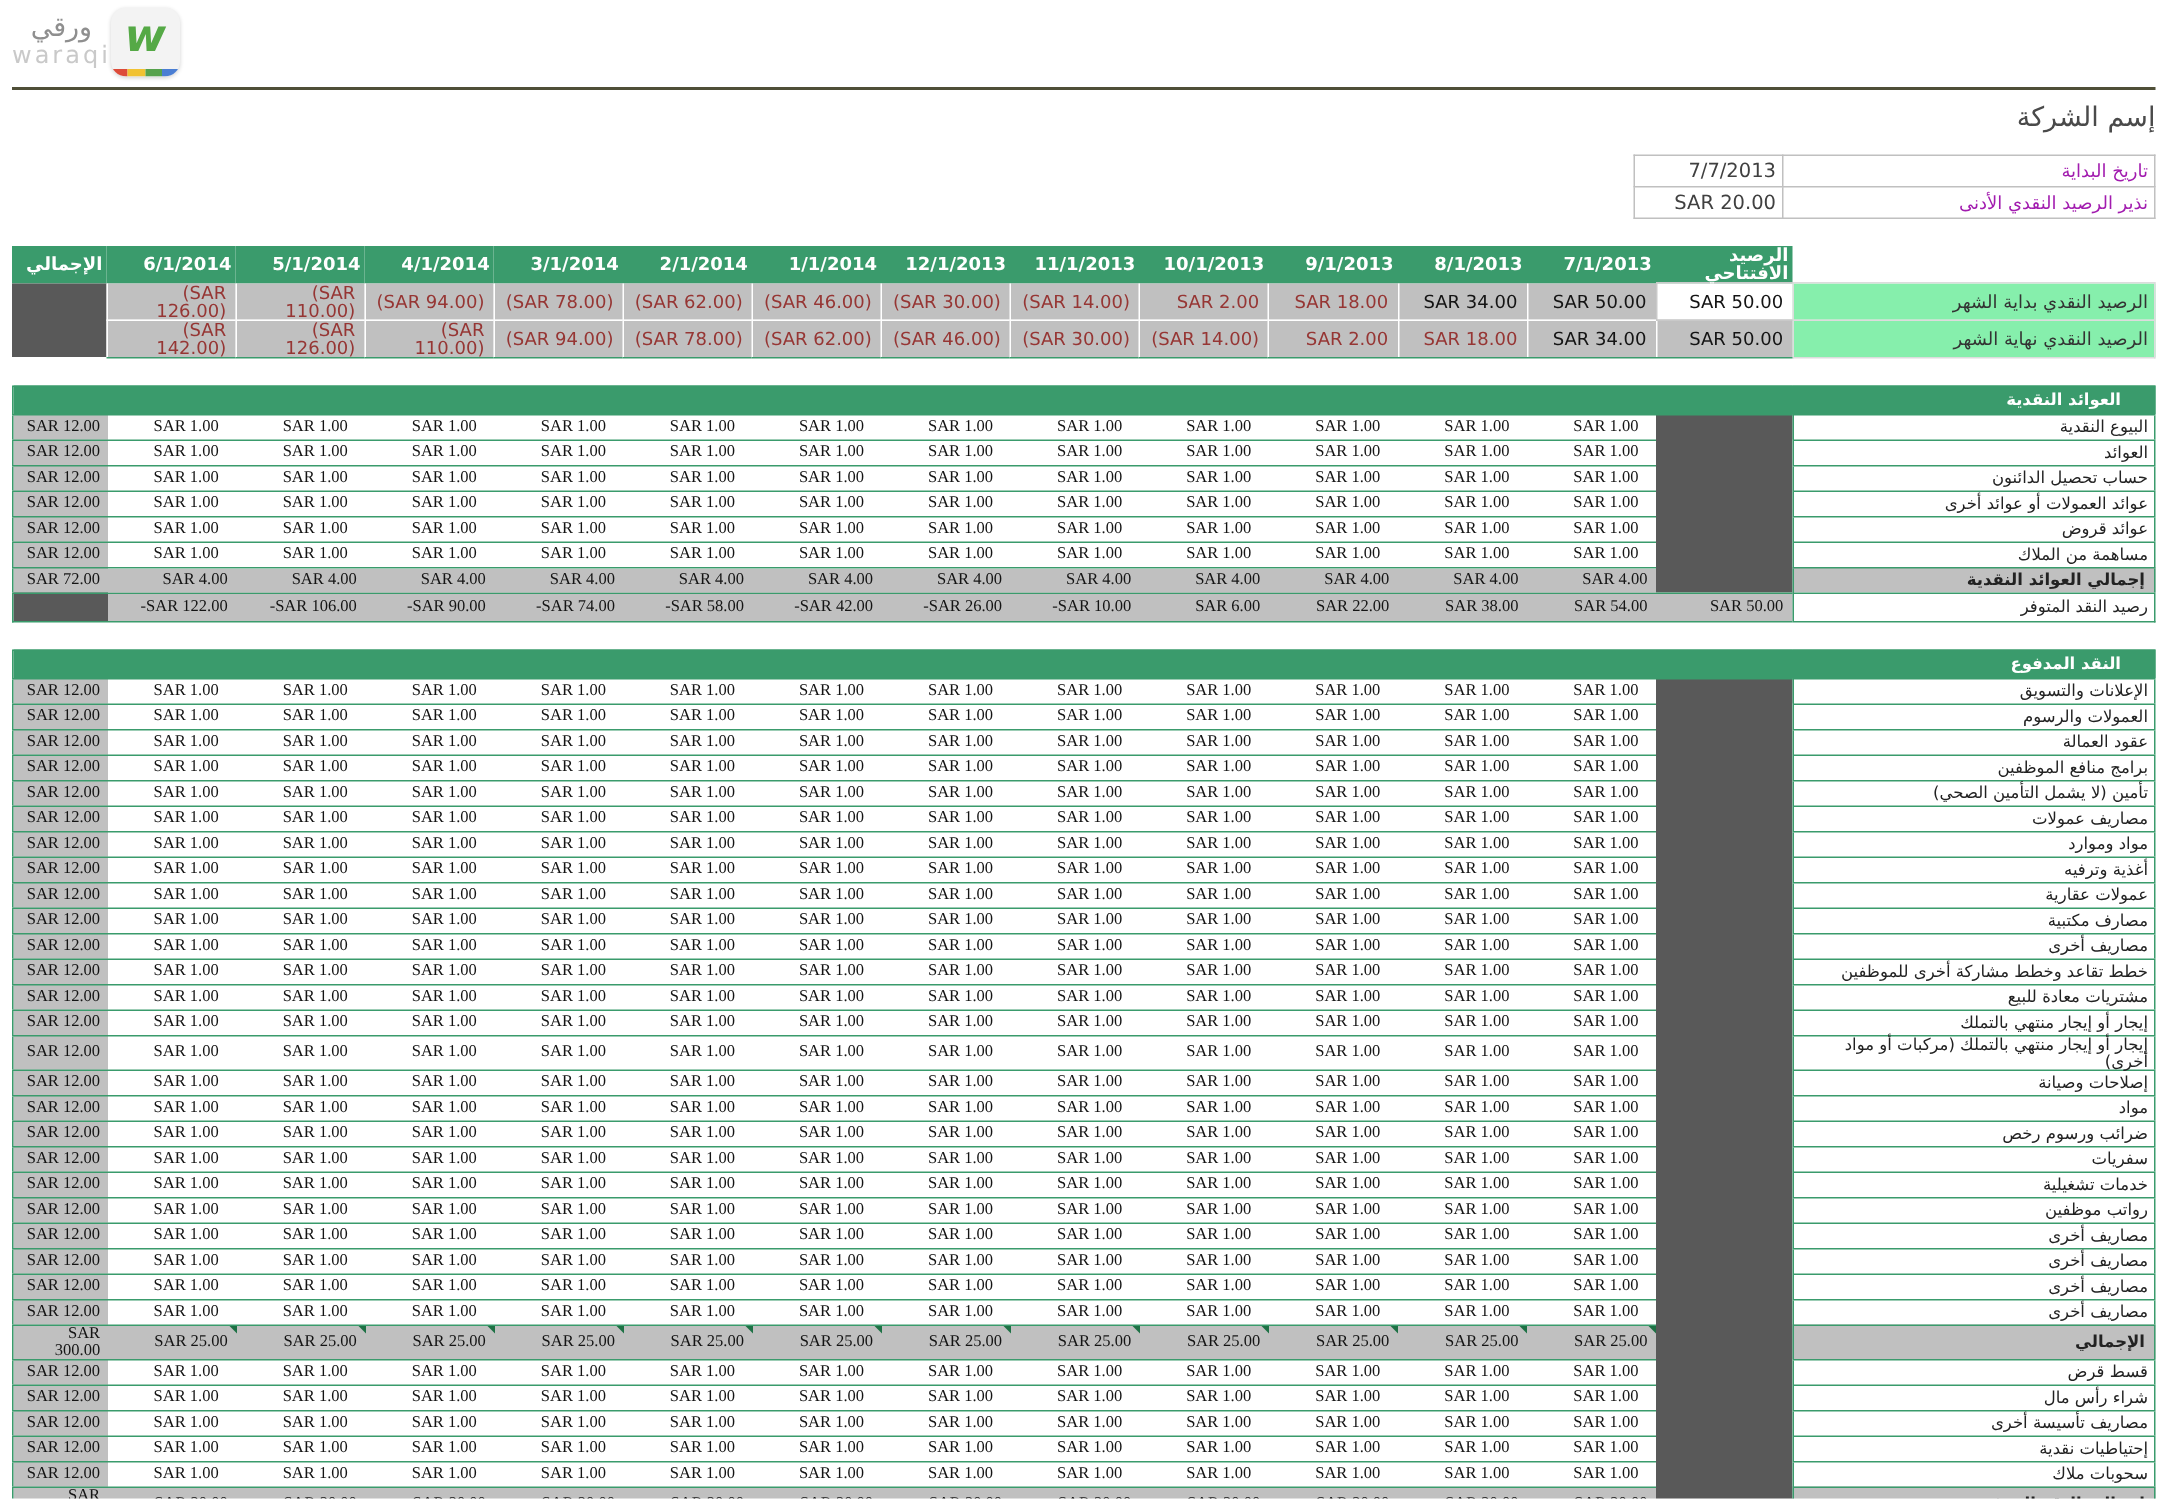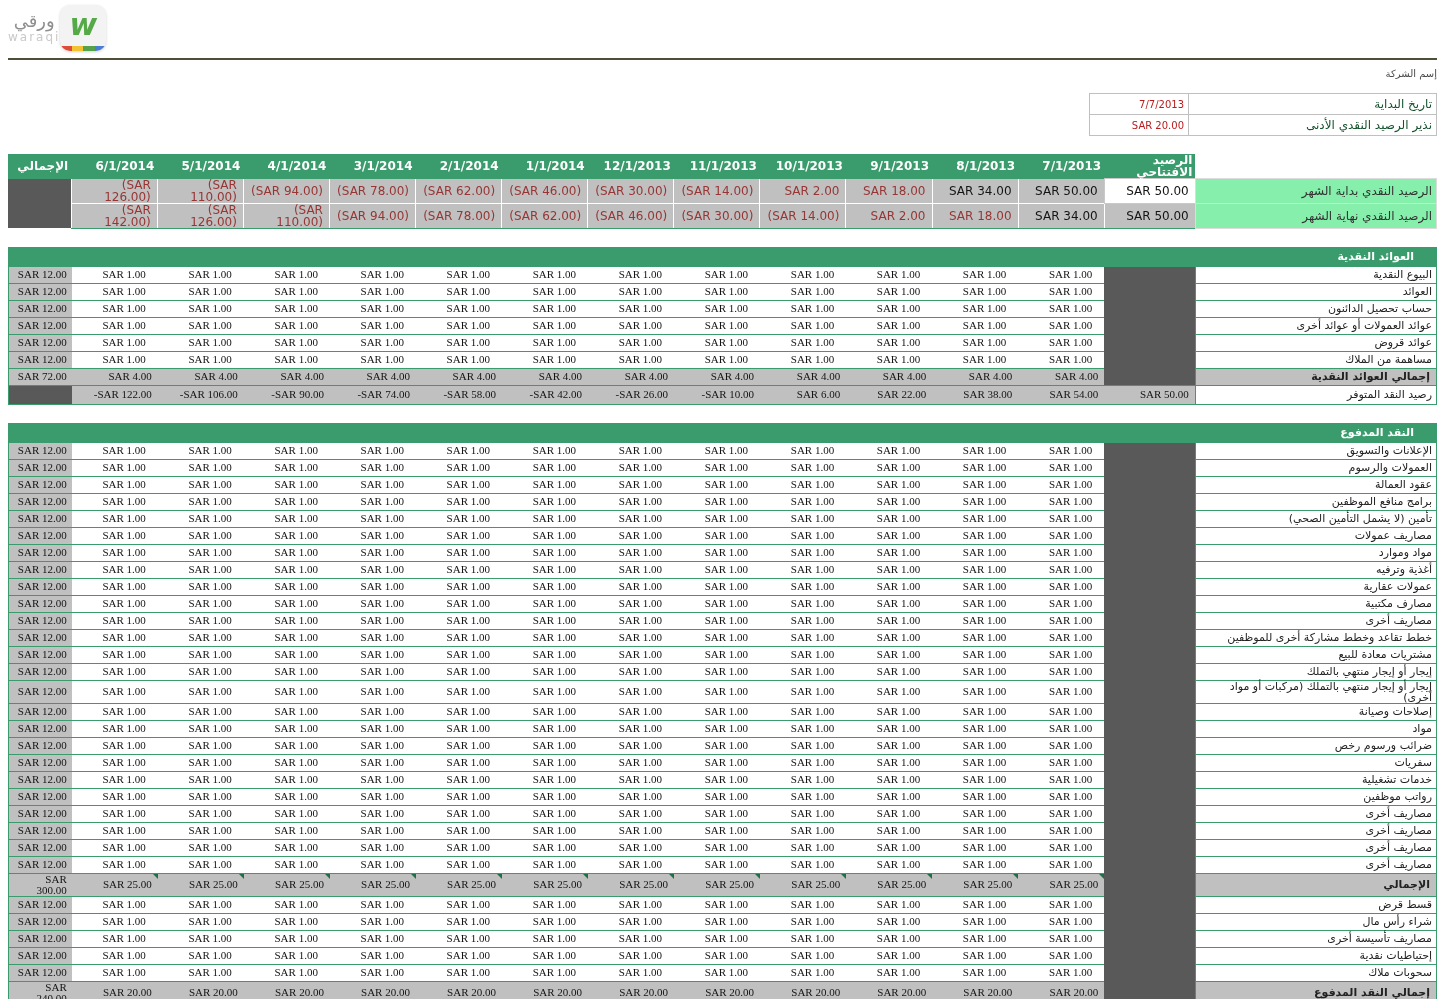--- a/index.html
+++ b/index.html
@@ -8,37 +8,37 @@
   }
   html,body{margin:0;padding:0;background:#fff;width:1445px;height:999px;overflow:hidden;
     font-family:"DejaVu Sans",sans-serif;}
   .content{padding:0 8px;}
 
   
   .topbar{display:flex;justify-content:space-between;align-items:flex-start;padding-top:5px;height:50px;}
   .logo{display:flex;align-items:center;gap:0;}
   .logo-text{text-align:center;line-height:1.05;}
   .logo-ar{color:#8f8f8f;font-size:18px;}
-  .logo-en{color:#c9c9c9;font-size:12px;letter-spacing:2px;}
+  .logo-en{color:#c9c9c9;font-size:16px;letter-spacing:2px;}
   .logo-icon{width:46px;height:46px;border-radius:10px;background:#f3f3f3;position:relative;
     overflow:hidden;box-shadow:0 1px 3px rgba(0,0,0,.18);}
   .logo-w{position:absolute;top:0;left:0;right:0;text-align:center;color:#55a946;font-size:30px;
     font-style:italic;font-weight:bold;line-height:40px;}
   .logo-stripe{position:absolute;bottom:0;left:0;right:0;height:5px;display:flex;}
   .logo-stripe span{flex:1;}
   .title{margin:0;font-size:27px;font-weight:bold;color:#3a3a3a;direction:rtl;}
   .rule{border-top:2px solid var(--rule);margin-top:3px;}
-  .company{text-align:right;direction:rtl;font-size:10px;color:#4a4a4a;padding:8px 0 14px;}
+  .company{text-align:right;direction:rtl;font-size:18px;color:#4a4a4a;padding:8px 0 14px;}
 
   
   .settings-wrap{display:flex;justify-content:flex-end;margin-bottom:18px;}
   .settings{border-collapse:collapse;direction:rtl;}
   .settings td{border:1px solid #c0c0c0;height:20px;padding:0 4px;}
-  .settings .slab2{width:239px;font-size:12px;color:#14532d;direction:rtl;text-align:right;margin-top:24px;}
-  .settings .val{width:90px;font-size:10px;color:#b91c1c;direction:ltr;text-align:right;}
+  .settings .slab2{width:239px;font-size:12px;color:#a21caf;direction:rtl;text-align:right;margin-top:24px;}
+  .settings .val{width:90px;font-size:13px;color:#404040;direction:ltr;text-align:right;}
 
   
   .main{border-collapse:collapse;width:1429px;table-layout:fixed;line-height:1;}
   .c-lab{width:241px}.c-open{width:91px}.c-m{width:86px}.c-tot{width:63px}
   .num{direction:ltr;text-align:right;font-family:"Liberation Serif",serif;color:#141414;}
   .ar{direction:rtl;text-align:right;}
   .dark{background:var(--dark);}
   .red{color:var(--red);}
   .bold{font-weight:bold;}
   .rel{position:relative;}

